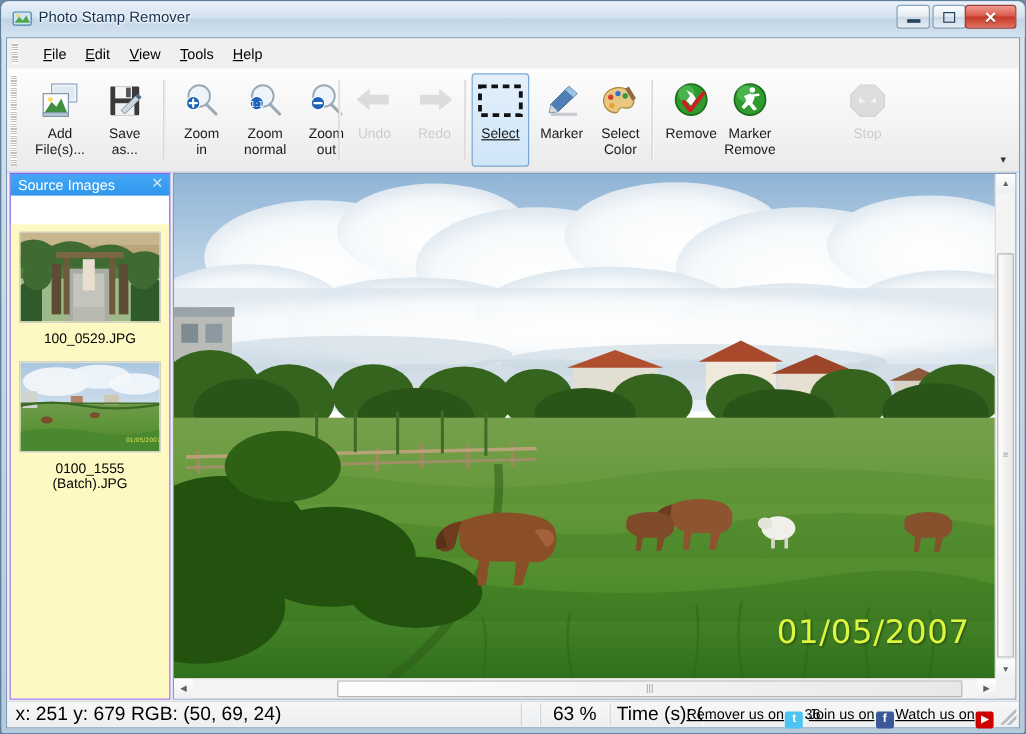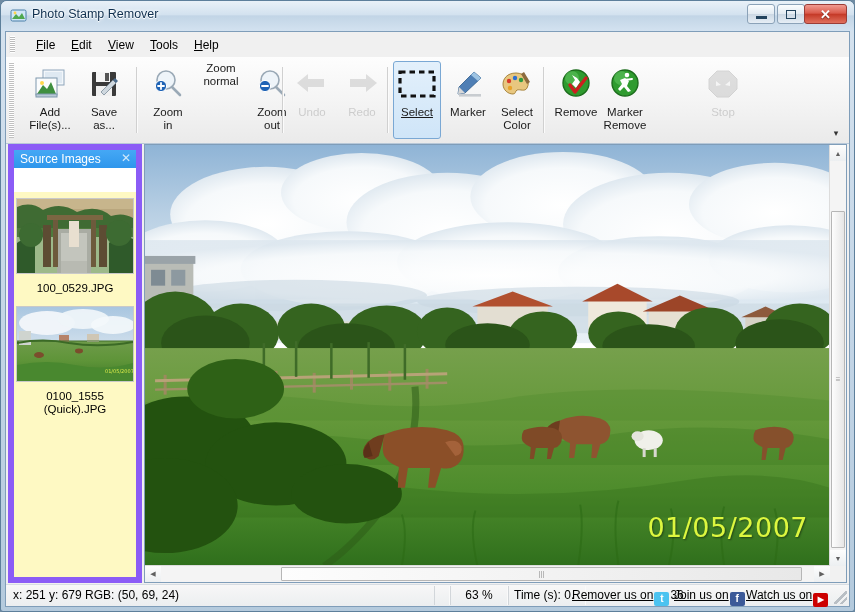--- a/index.html
+++ b/index.html
@@ -110,21 +110,21 @@
     font-size:9px;color:#333;cursor:default;
   }
   
   #content{
     position:absolute;left:0;top:112px;right:0;bottom:21px;
     background:#f0f0f0;
   }
   
   #sidebar{
     position:absolute;left:2px;top:0;width:134px;bottom:2px;
-    background:#fff;border:6px solid #8b5cf6;box-sizing:border-box;
+    background:#fff;border:1px solid #8b5cf6;box-sizing:border-box;
   }
   #side-head{
     position:absolute;left:0;top:0;right:0;height:18px;
     background:linear-gradient(180deg,#45a8f5 0%,#2e96ec 100%);
   }
   #side-title{
     position:absolute;left:6px;top:2px;font-size:12px;color:#fff;
   }
   #side-close{
     position:absolute;right:5px;top:1px;font-size:12px;color:#cfe8fb;
@@ -185,21 +185,21 @@
   .grip-dots{font-size:8px;color:#9a9a9a;line-height:8px;}
   
   #statusbar{
     position:absolute;left:0;right:0;bottom:0;height:21px;
     background:linear-gradient(180deg,#f7f7f7,#eceef0);
     border-top:1px solid #d7dde3;
   }
   .sb-cell{
     position:absolute;top:1px;height:19px;box-sizing:border-box;
     border-left:1px solid #d2d6da;border-right:1px solid #fafafa;
-    font-size:12px;color:#000;line-height:19px;padding:0 5px;
+    font-size:16px;color:#000;line-height:19px;padding:0 5px;
     white-space:nowrap;overflow:hidden;
   }
   .sb-plain{border:none;}
   .social{
     position:absolute;top:1px;height:19px;line-height:19px;
     font-size:12px;color:#000;white-space:nowrap;cursor:default;
   }
   .social u{text-decoration:underline;}
   .ico-sq{
     display:inline-block;width:15px;height:14px;vertical-align:-3px;
@@ -294,20 +294,28 @@
             <line x1="21" y1="19" x2="29" y2="27" stroke="#9aa9b6" stroke-width="2.6" stroke-linecap="round"></line>
             <circle cx="10" cy="18" r="5.6" fill="#1f63b5" stroke="#fff" stroke-width="1"></circle>
             <path d="M10 15 v6 M7 18 h6" stroke="#fff" stroke-width="1.8" stroke-linecap="round"></path>
           </svg>
         </div>
         <div class="tb-lbl">Zoom
 in</div>
       </div>
 
       <div class="tbtn wide" style="left:188px">
+        <div class="tb-ico">
+          <svg width="34" height="32" viewBox="0 0 34 32">
+            <circle cx="15" cy="12" r="9" fill="#eef4f9" stroke="#9aa9b6" stroke-width="1.6"></circle>
+            <line x1="21" y1="19" x2="29" y2="27" stroke="#9aa9b6" stroke-width="2.6" stroke-linecap="round"></line>
+            <circle cx="10" cy="18" r="5.6" fill="#1f63b5" stroke="#fff" stroke-width="1"></circle>
+            <text x="10" y="21" font-size="7" fill="#fff" text-anchor="middle" font-family="DejaVu Sans">1:1</text>
+          </svg>
+        </div>
         <div class="tb-lbl">Zoom
 normal</div>
       </div>
 
       <div class="tbtn" style="left:242px">
         <div class="tb-ico">
           <svg width="34" height="32" viewBox="0 0 34 32">
             <circle cx="15" cy="12" r="9" fill="#eef4f9" stroke="#9aa9b6" stroke-width="1.6"></circle>
             <line x1="21" y1="19" x2="29" y2="27" stroke="#9aa9b6" stroke-width="2.6" stroke-linecap="round"></line>
             <circle cx="10" cy="18" r="5.6" fill="#1f63b5" stroke="#fff" stroke-width="1"></circle>
@@ -478,21 +486,21 @@
                 <rect x="70" y="27" width="12" height="8" fill="#cfc6b4"></rect>
                 <path d="M0 34 h116" stroke="#44702c" stroke-width="1.2"></path>
                 <path d="M0 36 q26 -5 52 0 q30 5 64 -1" stroke="#3b6a26" stroke-width="2" fill="none"></path>
                 <ellipse cx="22" cy="48" rx="5" ry="3" fill="#7b4d2c"></ellipse>
                 <ellipse cx="62" cy="44" rx="4" ry="2.4" fill="#7b4d2c"></ellipse>
                 <path d="M0 58 q30 -6 58 0 q30 6 58 -2 v18 H0 Z" fill="#49882f"></path>
                 <text x="88" y="66" font-size="5" fill="#d8e84a" font-family="DejaVu Sans">01/05/2007</text>
               </svg>
             </div>
             <div class="thumb-cap">0100_1555
-(Quick).JPG</div>
+(Batch).JPG</div>
           </div>
 
         </div>
       </div>
 
       <div id="canvas-outer">
         <div id="canvas-clip">
           <svg id="photo" viewBox="0 0 680 425" preserveAspectRatio="none">
             <defs>
               <linearGradient id="sky" x1="0" y1="0" x2="0" y2="1">

